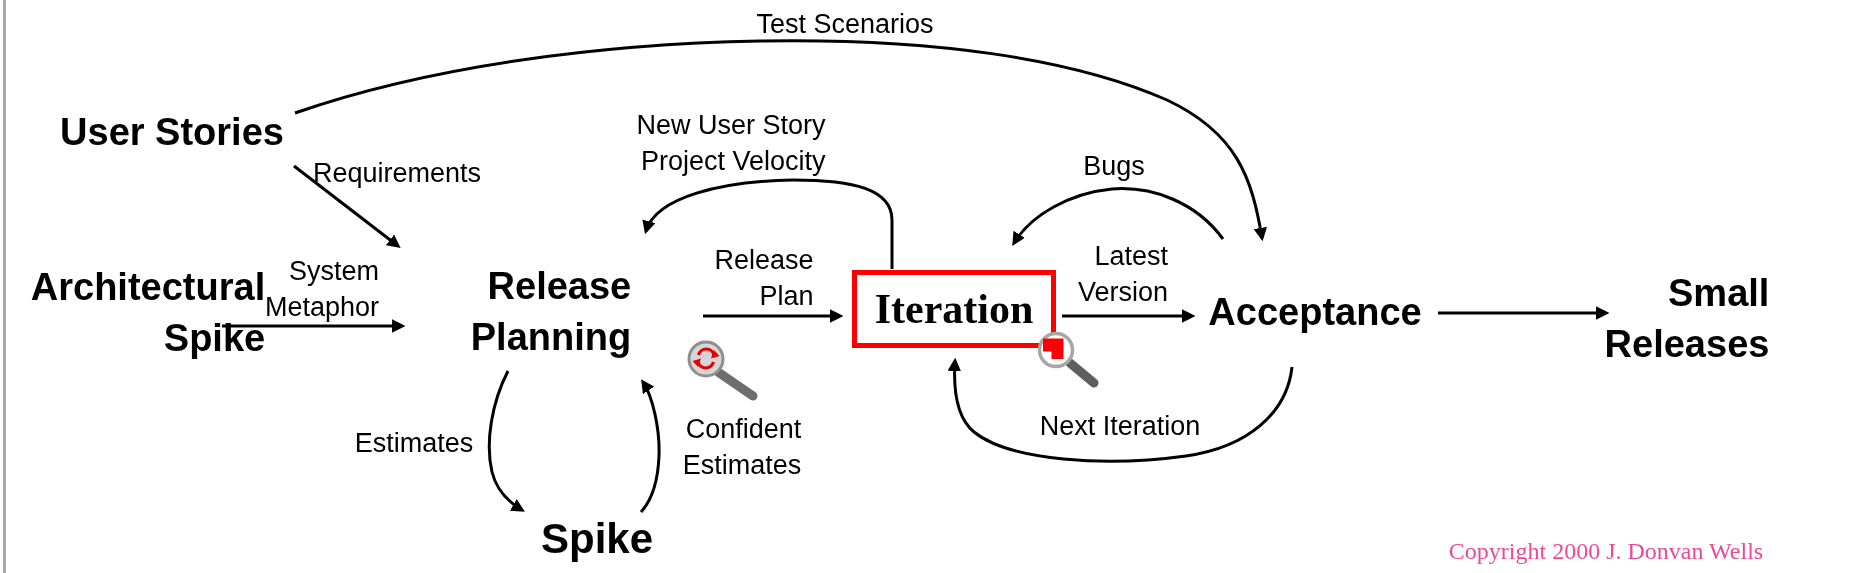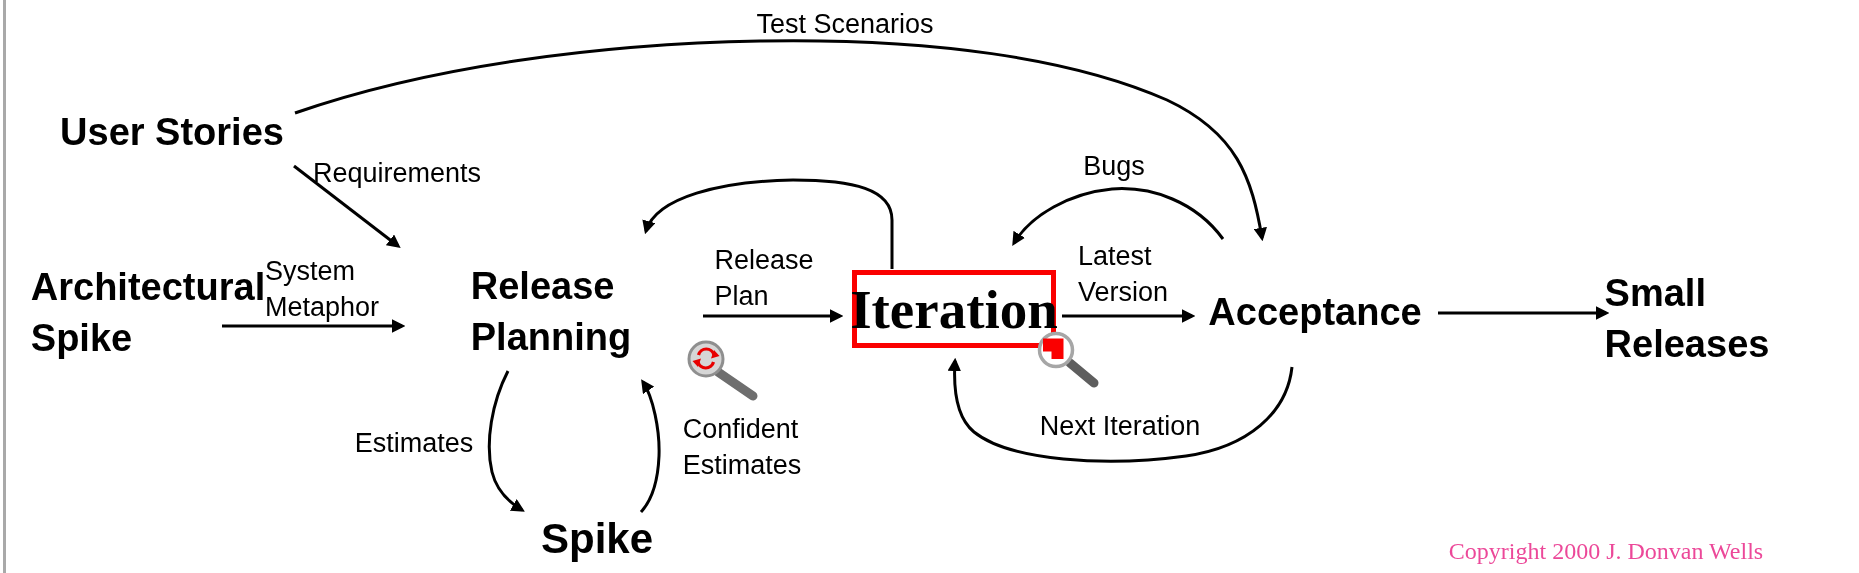--- a/index.html
+++ b/index.html
@@ -1,29 +1,29 @@
 <!DOCTYPE html>
 <html style="--highlight-box: #fa0000; --magnifier-red: #e80000; --stroke: #000000; --left-border: #a9a9a9;"><head>
 <meta charset="utf-8">
 <style>
   html,body{margin:0;padding:0;background:#fff;}
   .stage{
     position:relative;width:1859px;height:573px;background:#ffffff;
     overflow:hidden;font-family:"Liberation Sans","DejaVu Sans",sans-serif;
   }
   .left-rule{position:absolute;left:3px;top:0;width:3px;height:100%;background:var(--left-border,#a9a9a9);}
-  .lbl{position:absolute;transform:translate(-50%,-50%);text-align:left;white-space:nowrap;color:#000;}
+  .lbl{position:absolute;transform:translate(-50%,-50%);text-align:right;white-space:nowrap;color:#000;}
   .node{font-family:Liberation Sans, sans-serif;font-weight:bold;font-size:38px;line-height:1.35;}
   .elabel{font-size:27px;line-height:1.35;}
   .copyright{font-family:"Liberation Serif","DejaVu Serif",serif;font-size:24px;color:#ec4899;}
   .iter-box{
     position:absolute;left:852px;top:270px;width:204px;height:78px;box-sizing:border-box;
     border:5px solid var(--highlight-box,#fa0000);background:#fff;z-index:1;
     display:flex;align-items:center;justify-content:center;cursor:pointer;
-    font-family:"Liberation Serif","DejaVu Serif",serif;font-weight:bold;font-size:55px;color:#000;
+    font-family:"Liberation Serif","DejaVu Serif",serif;font-weight:bold;font-size:42px;color:#000;
   }
   svg.diagram{position:absolute;left:0;top:0;z-index:2;pointer-events:none;}
   svg.diagram .magnifier{pointer-events:auto;cursor:pointer;}
   .edge{stroke:var(--stroke,#000);stroke-width:3;fill:none;}
   .fill-red{fill:var(--highlight-box,#fa0000);}
   .red-arc{stroke:var(--magnifier-red,#e80000);stroke-width:3.2;fill:none;}
   .red-tri{fill:var(--magnifier-red,#e80000);}
   .lbl,.copyright{z-index:3;}
 </style>
 </head>
@@ -89,20 +89,24 @@
     <div>Releases</div>
   </div>
   <div class="lbl node" style="left:597px;top:539px;font-size:42px">Spike</div>
 
   <div class="lbl elabel" style="left:845px;top:24px">Test Scenarios</div>
   <div class="lbl elabel" style="left:397px;top:173px">Requirements</div>
   <div class="lbl elabel" style="left:322px;top:289px">
     <div>System</div>
     <div>Metaphor</div>
   </div>
+  <div class="lbl elabel" style="left:731px;top:143px">
+    <div>New User Story</div>
+    <div>Project Velocity</div>
+  </div>
   <div class="lbl elabel" style="left:764px;top:278px">
     <div>Release</div>
     <div>Plan</div>
   </div>
   <div class="lbl elabel" style="left:1114px;top:166px">Bugs</div>
   <div class="lbl elabel" style="left:1123px;top:274px">
     <div>Latest</div>
     <div>Version</div>
   </div>
   <div class="lbl elabel" style="left:414px;top:443px">

